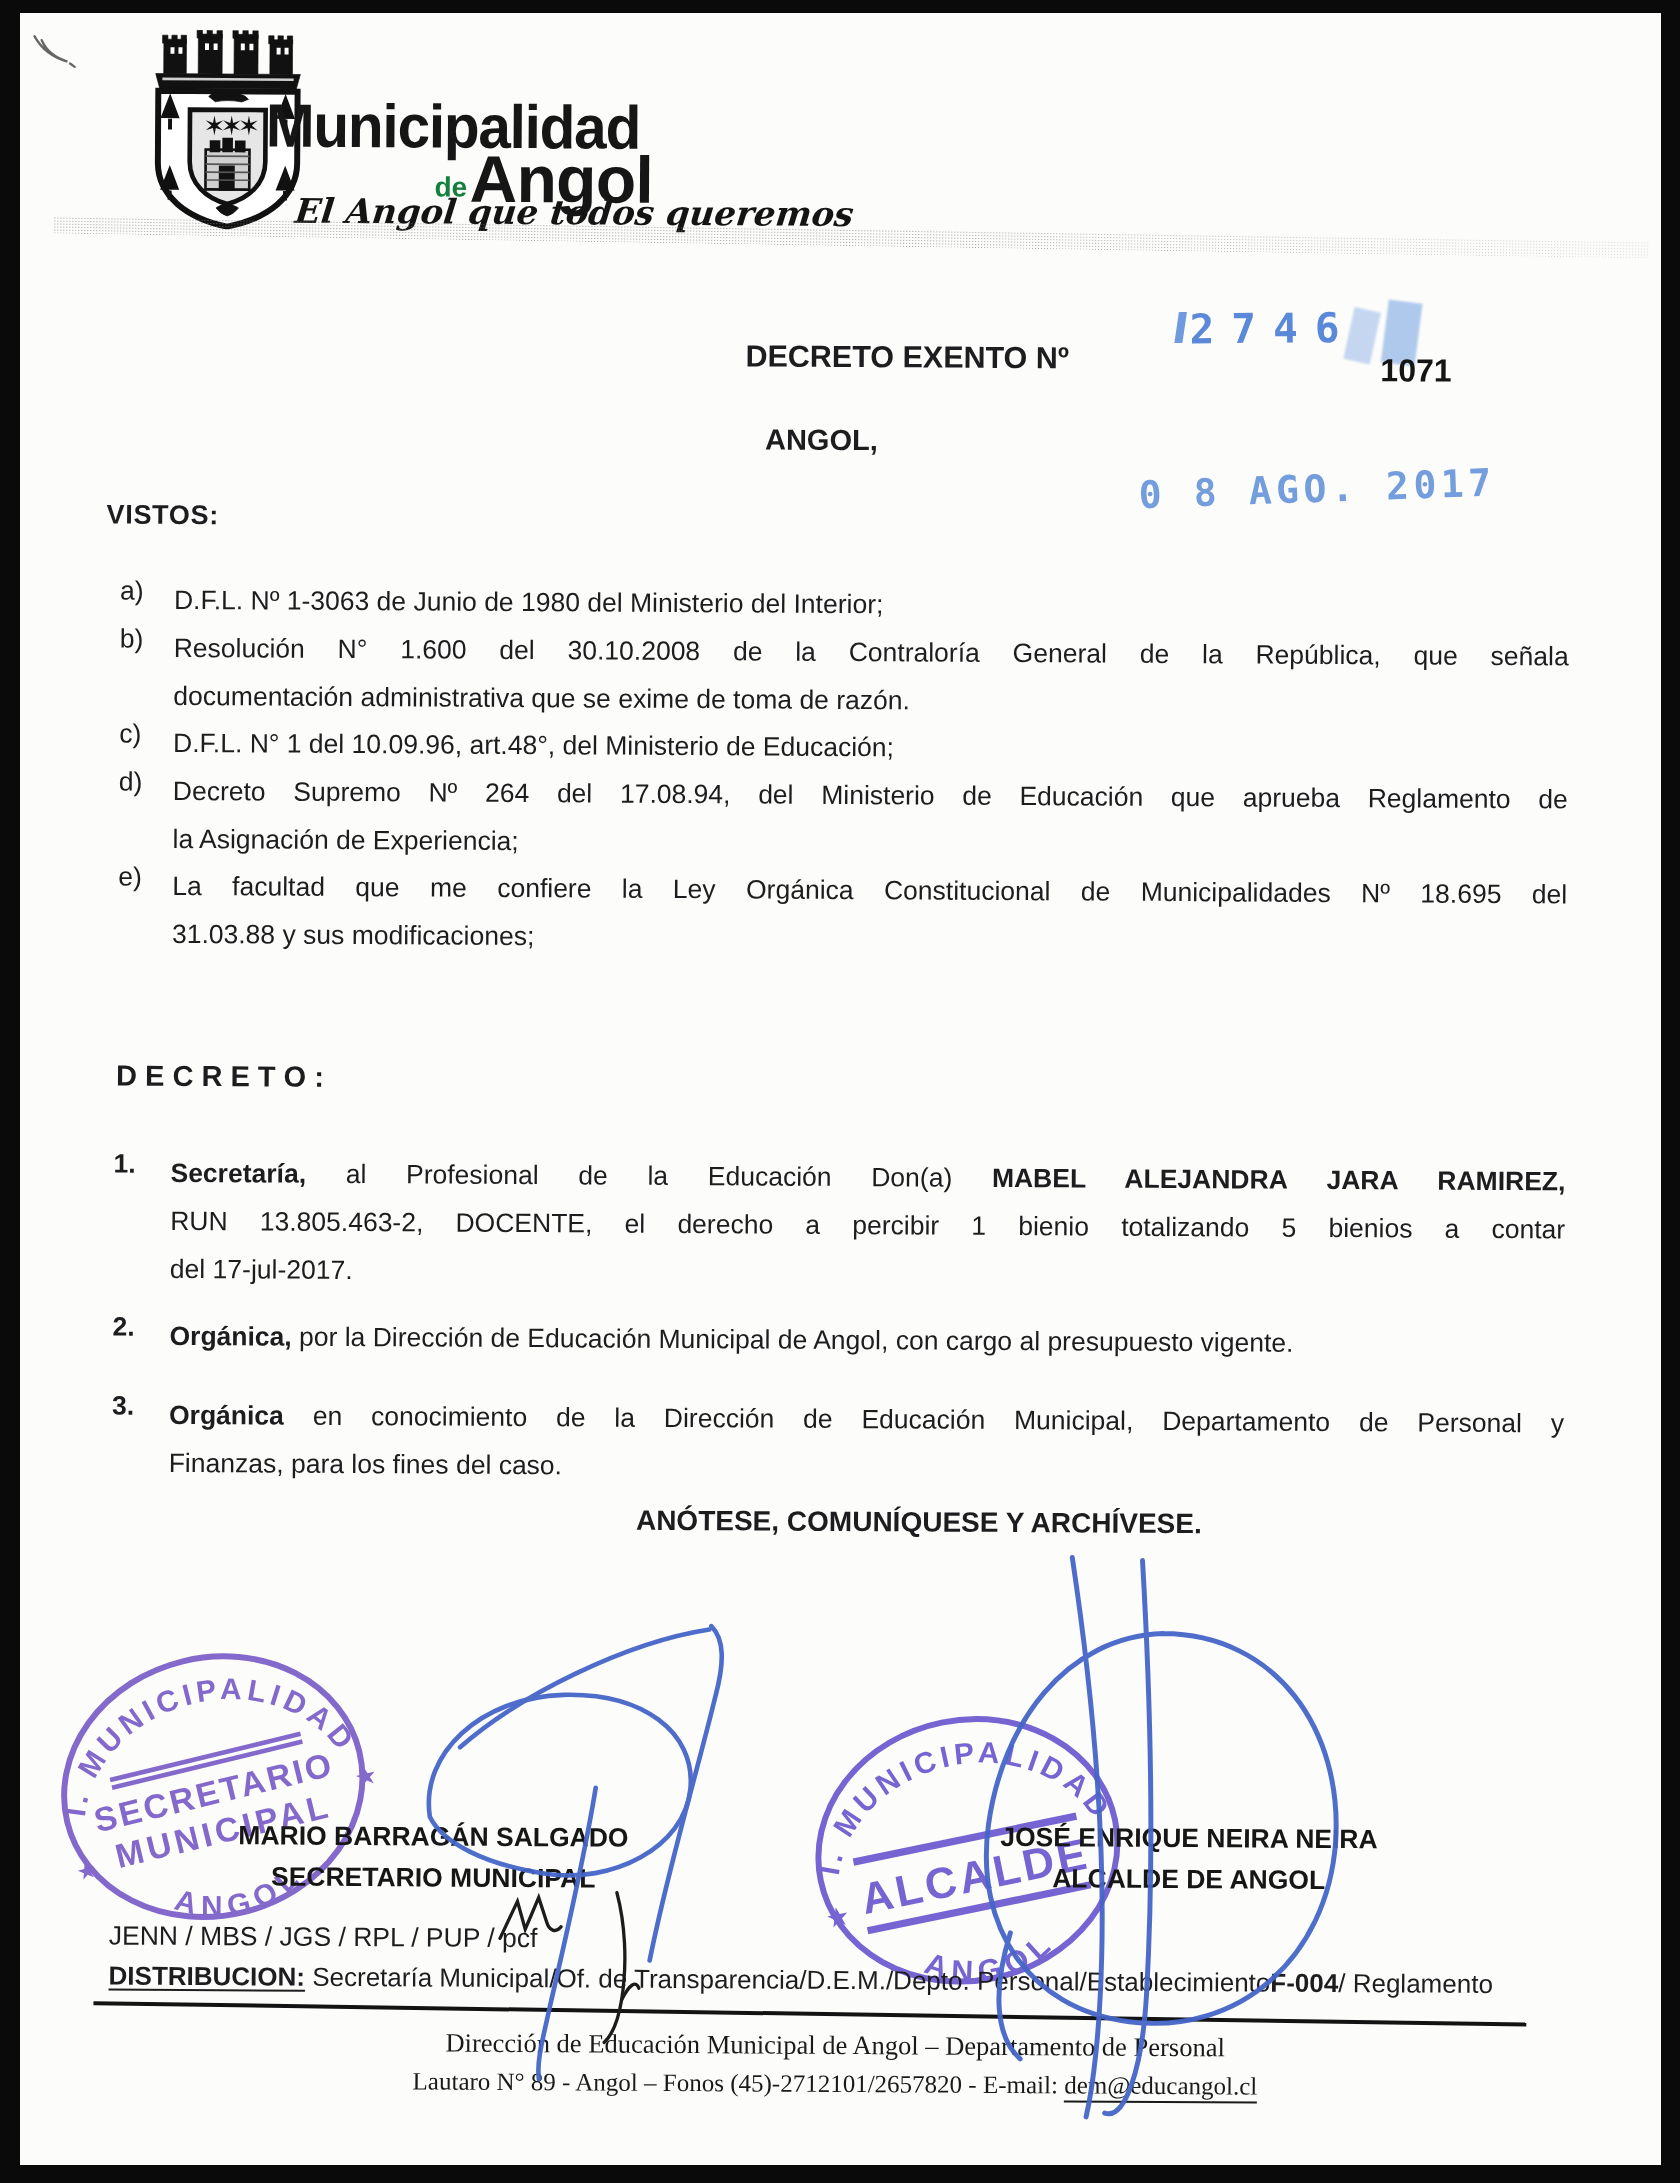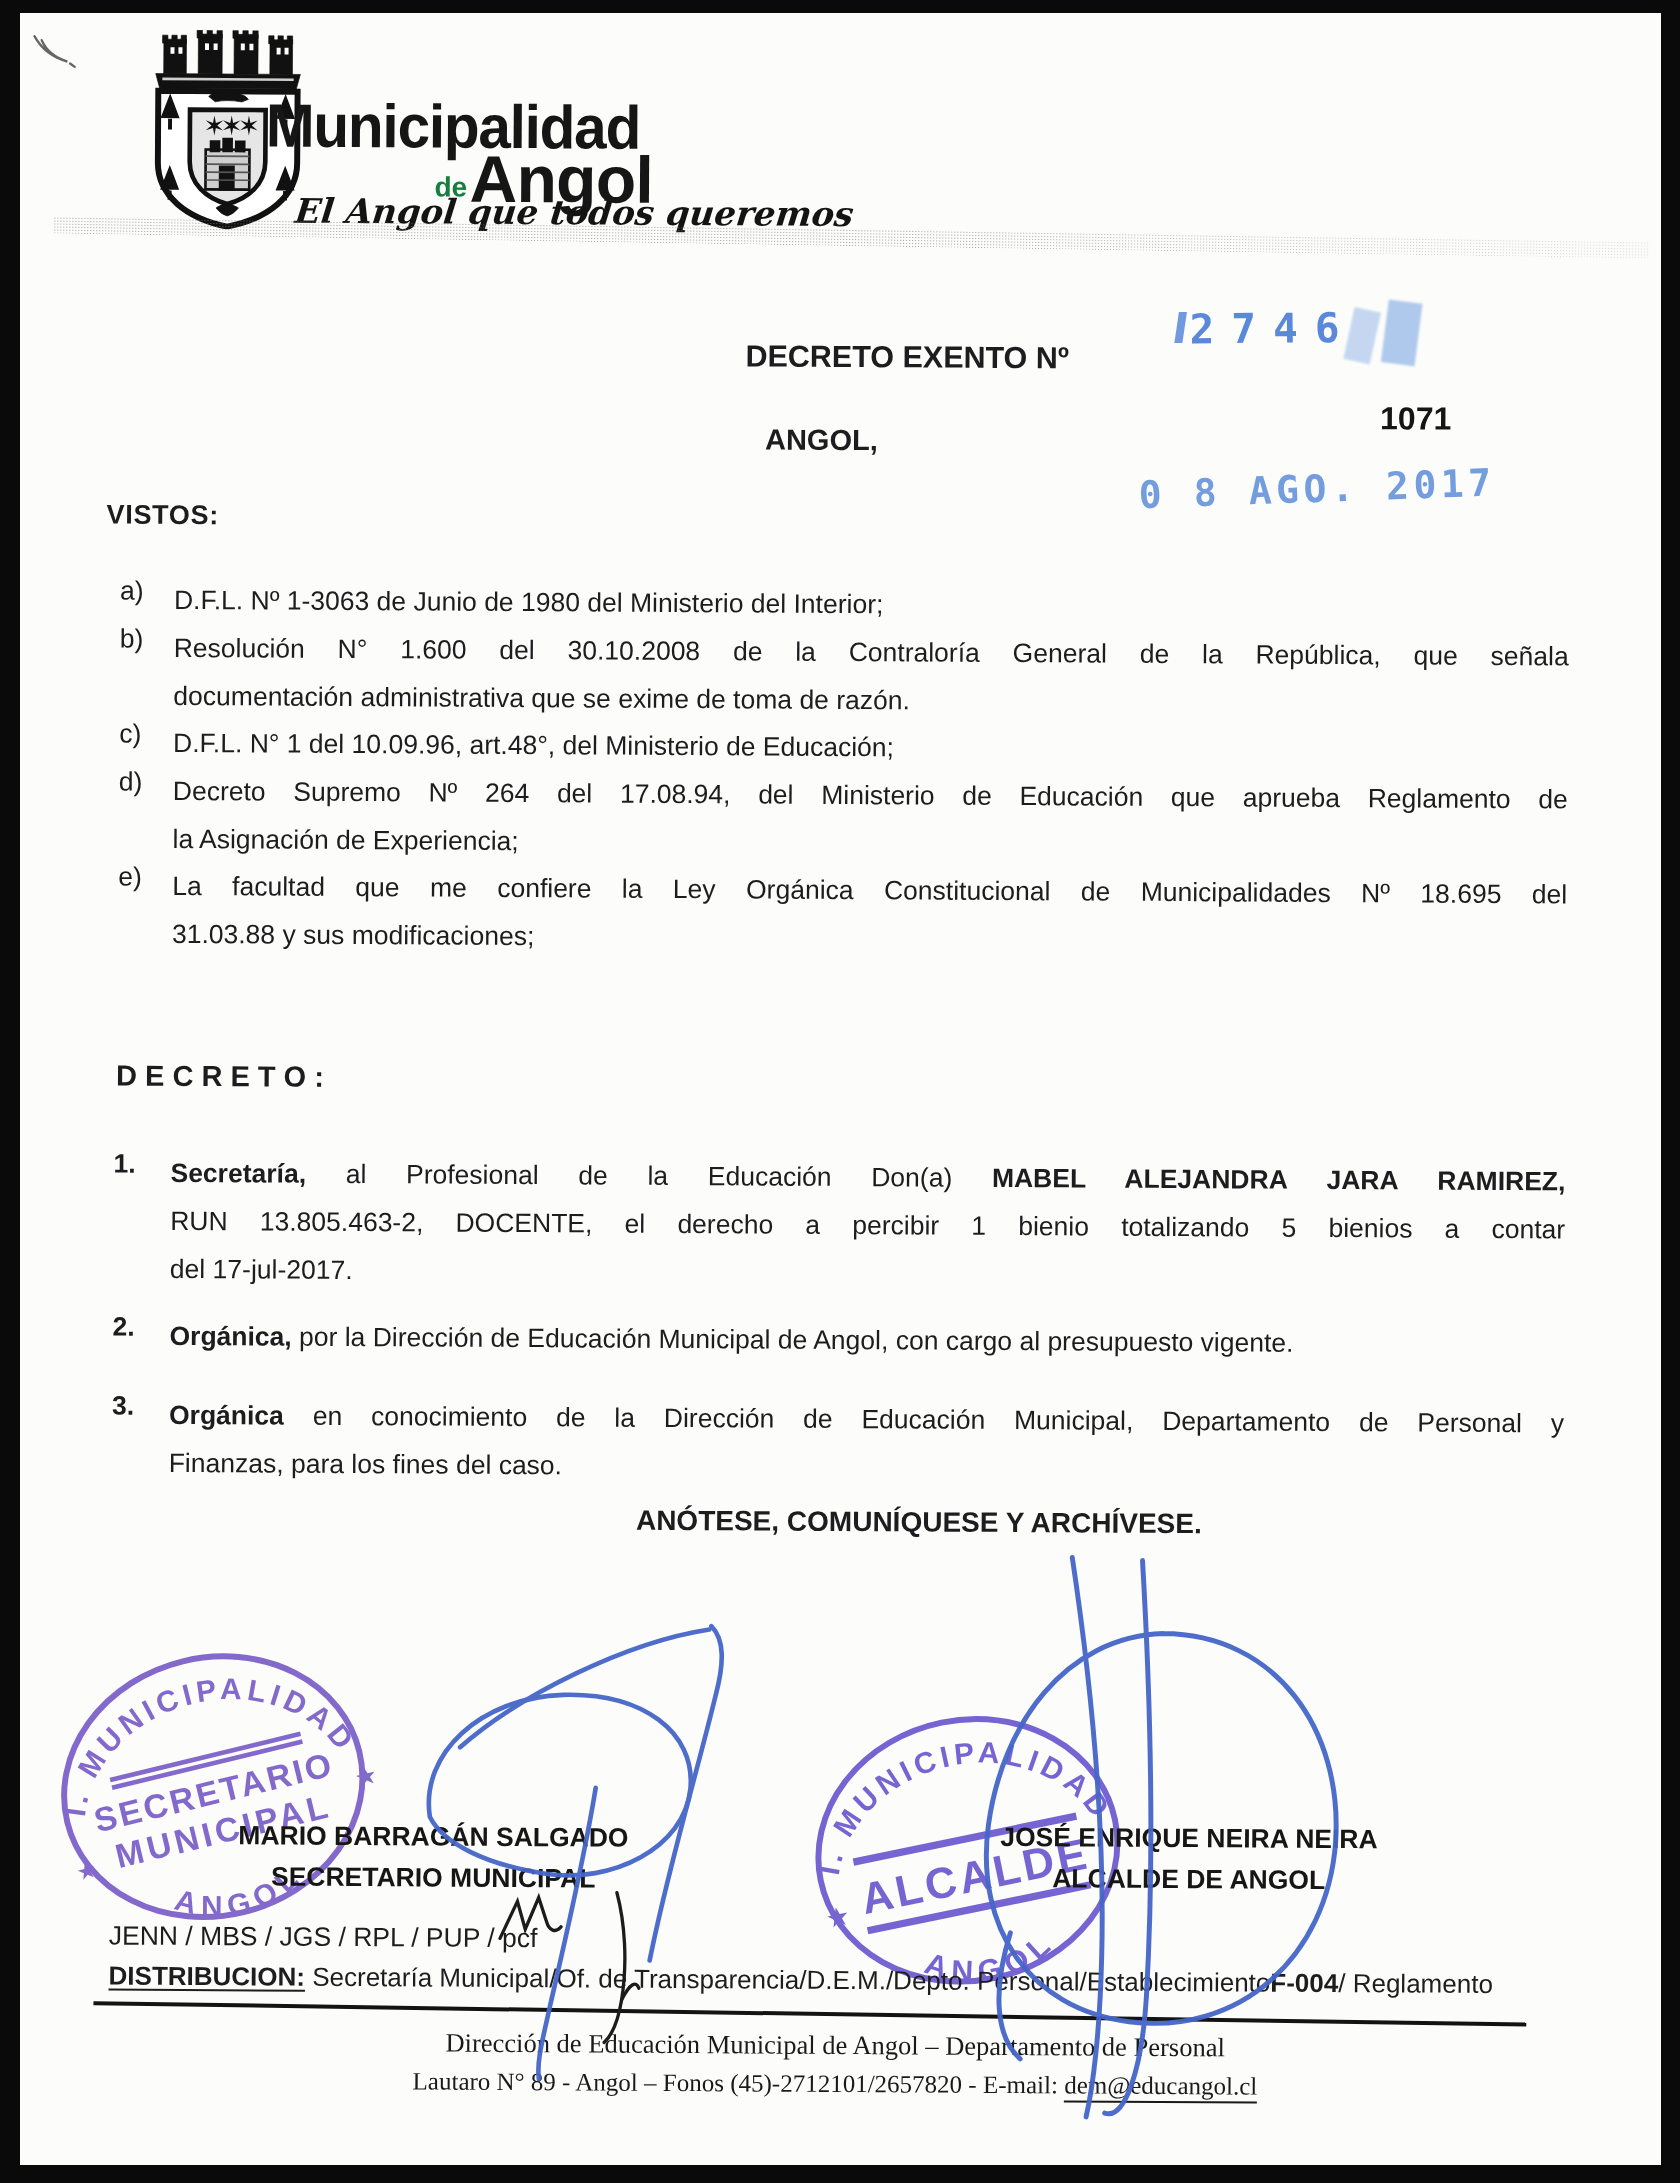--- a/index.html
+++ b/index.html
@@ -29,21 +29,21 @@
   .doc-title{position:absolute;left:741px;top:339px;font-size:30.5px;font-weight:bold;}
   .stamp-number{position:absolute;left:1185px;top:302px;font-size:41px;font-weight:bold;
                 font-family:"DejaVu Sans Mono","Liberation Mono",monospace;letter-spacing:17px;
                 color:#4d80d8;opacity:.92;transform:rotate(-1deg);}
   .stamp-number-tick{position:absolute;left:1172px;top:310px;width:8px;height:30.5px;background:#4d80d8;
                      opacity:.8;transform:skewX(-8deg);}
   .smudge1{position:absolute;left:1344px;top:306px;width:26.5px;height:53px;background:#8fb3e8;opacity:.5;
            transform:rotate(12deg);filter:blur(1.3px);}
   .smudge2{position:absolute;left:1380px;top:298px;width:34px;height:63px;background:#7da8e4;opacity:.6;
            transform:rotate(7deg);filter:blur(1.3px);}
-  .printed-number{position:absolute;left:1376px;top:349px;font-size:32px;font-weight:bold;color:#151515;margin-top:48px;}
+  .printed-number{position:absolute;left:1376px;top:349px;font-size:32px;font-weight:bold;color:#151515;}
   .place-line{position:absolute;left:741px;top:424px;font-size:29px;font-weight:bold;margin-left:20px;}
   .date-stamp{position:absolute;left:1135px;top:464px;font-size:38px;font-weight:bold;letter-spacing:4.6px;
               font-family:"DejaVu Sans Mono","Liberation Mono",monospace;color:#6593da;opacity:.9;transform:rotate(-2.4deg);}
 
   
   .h-vistos{position:absolute;left:103px;top:504px;font-size:27px;font-weight:bold;letter-spacing:0.7px;}
   .marker{position:absolute;left:117px;width:46px;font-size:26.5px;}
   .marker.num{font-weight:bold;left:114px;}
   .para{position:absolute;left:171px;width:1395px;font-size:26.5px;}
   .ln{height:48px;line-height:48px;}

